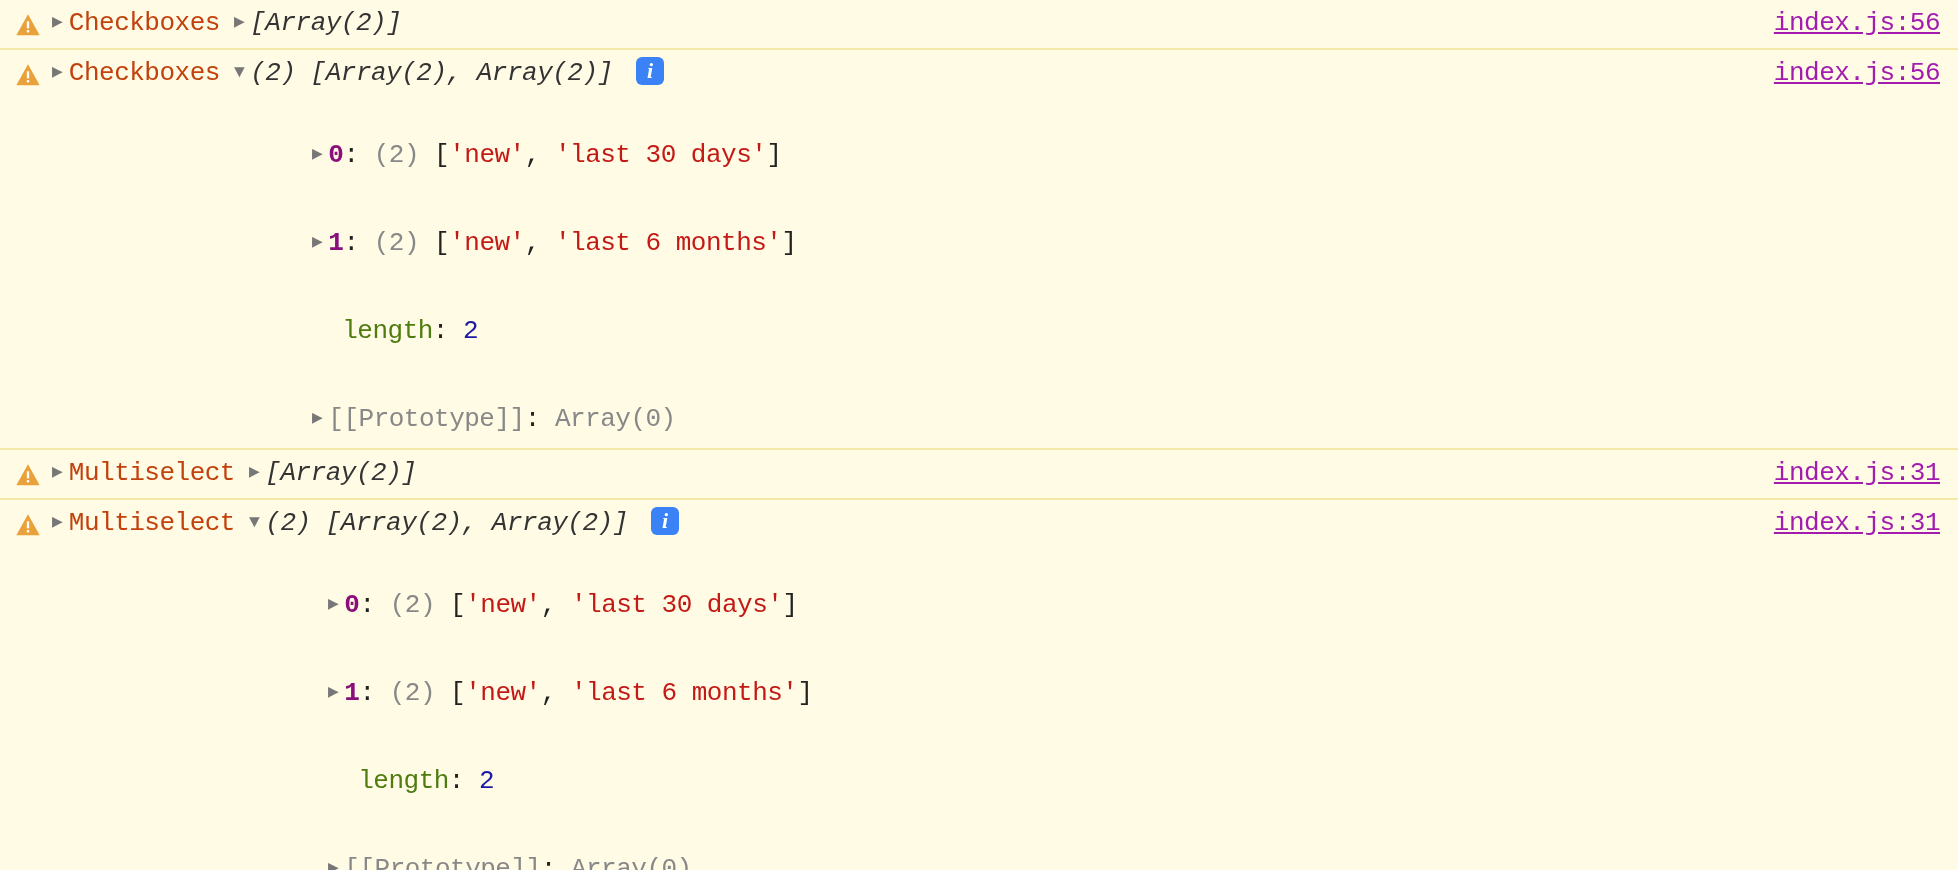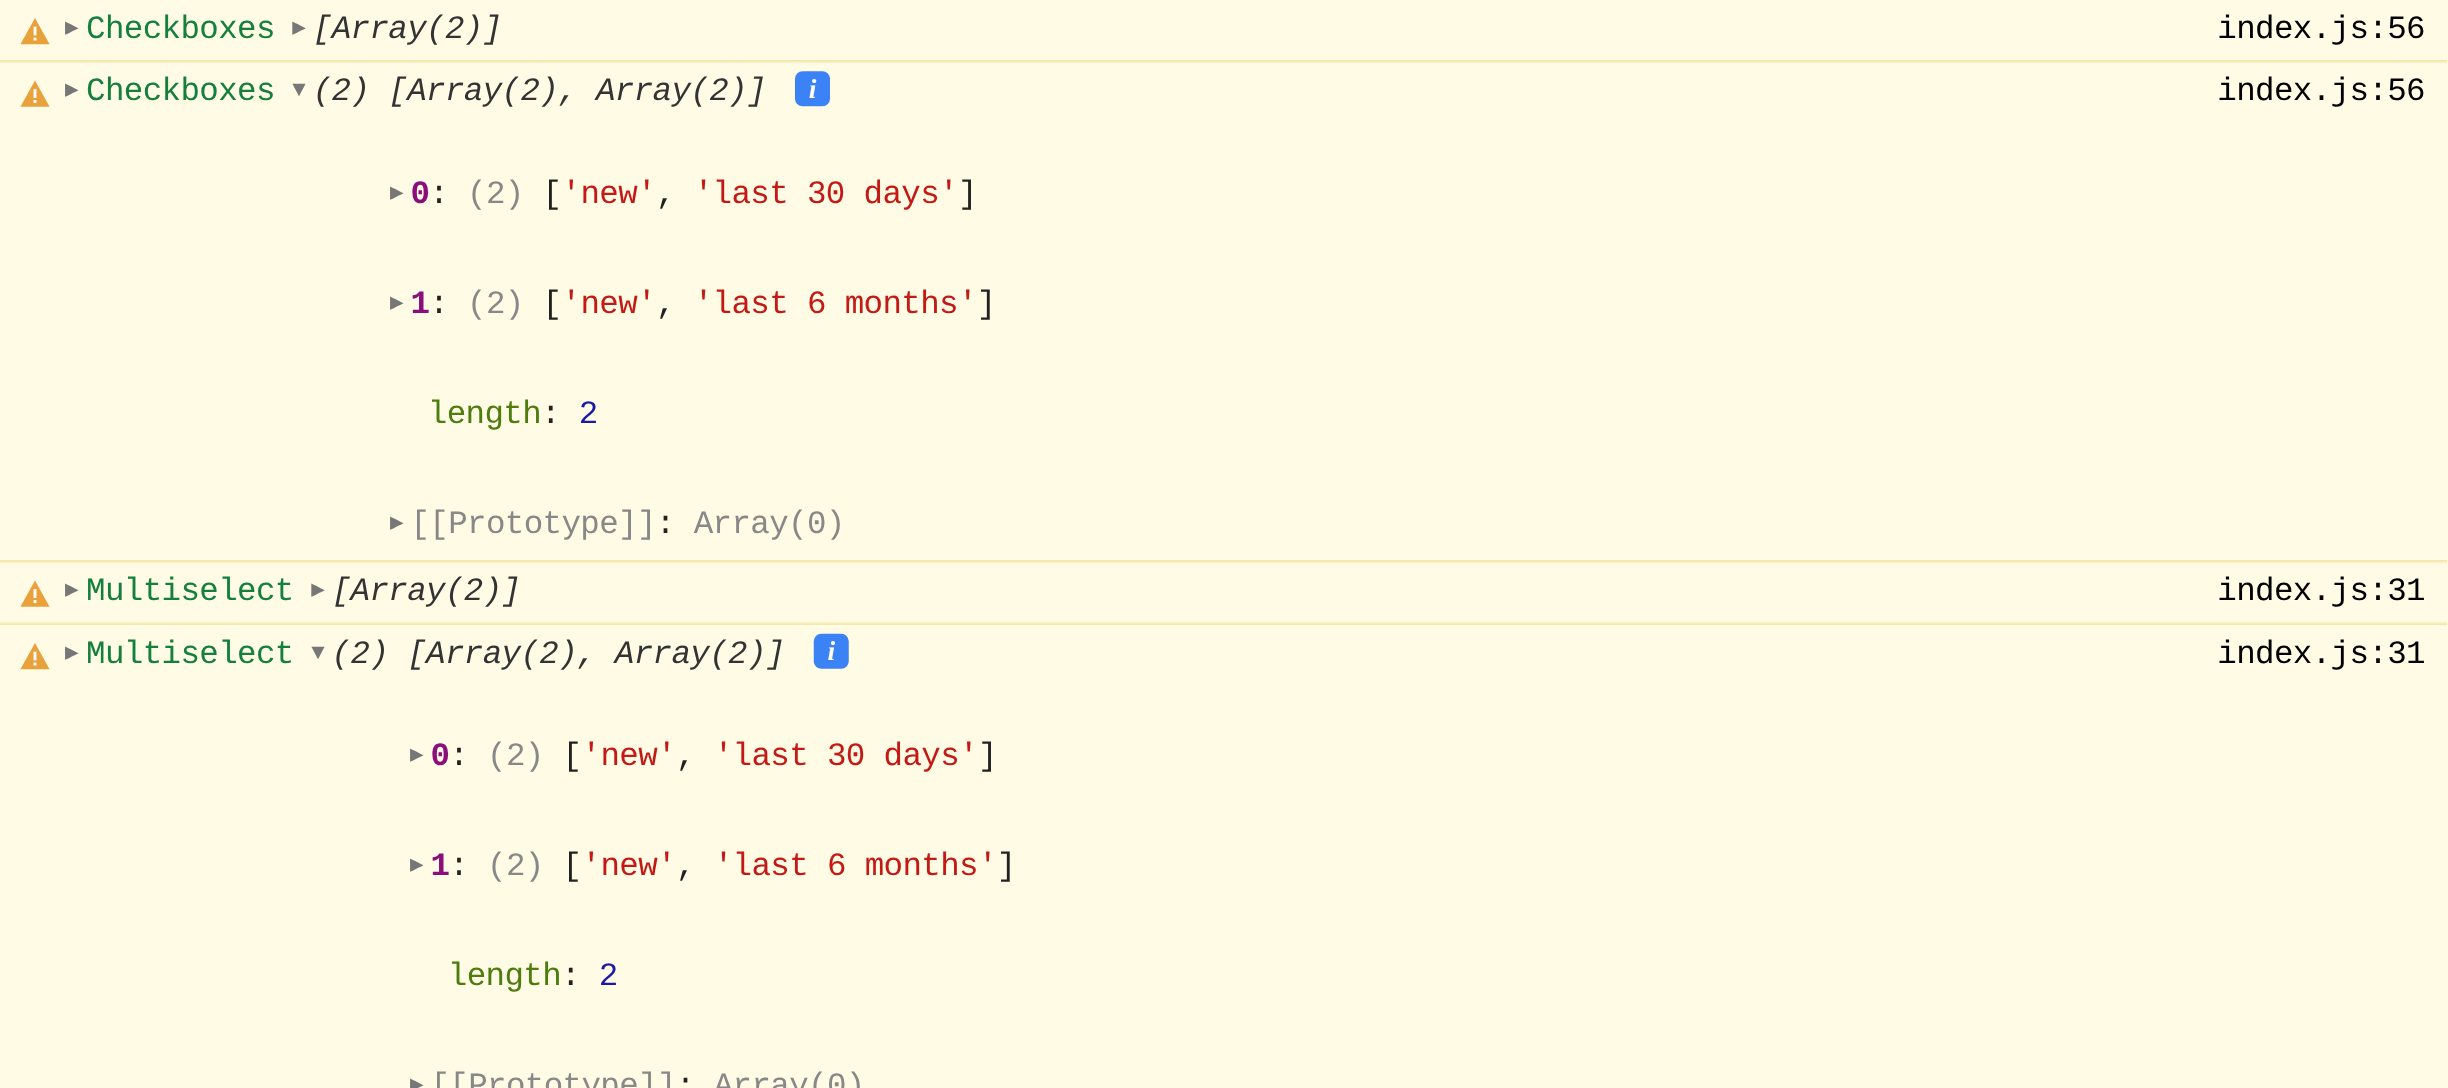--- a/index.html
+++ b/index.html
@@ -29,42 +29,43 @@
     .warn-icon svg { display: block; }
     .arrow {
       color: #777;
       margin-right: 6px;
       display: inline-block;
       cursor: pointer;
       user-select: none;
     }
     .arrow.right::before { content: "▶"; font-size: 18px; position: relative; top: -3px; }
     .arrow.down::before { content: "▼"; font-size: 18px; position: relative; top: -3px; }
-    .label { color: #15803d; letter-spacing: -0.5px; }
+    .label { color: #c2410c; letter-spacing: -0.5px; }
     .preview { font-style: italic; color: #333; margin-left: 14px; letter-spacing: -0.5px; }
     .info-badge {
       display: inline-block;
       background: #3b82f6;
       color: #fff;
       font-style: italic;
       font-family: serif;
       font-weight: bold;
       width: 28px;
       height: 28px;
       border-radius: 6px;
       text-align: center;
       line-height: 28px;
       font-size: 22px;
       margin-left: 8px;
       position: relative;
       top: -2px;
     }
     .source-link {
       margin-left: auto;
-      color: #000000;
+      color: #a21caf;
+      text-decoration: underline;
       cursor: pointer;
       letter-spacing: -0.5px;
     }
     .expanded-body {
       margin-left: 40px;
       margin-top: 6px;
     }
     .prop-line {
       padding: 6px 0;
       letter-spacing: -0.5px;

